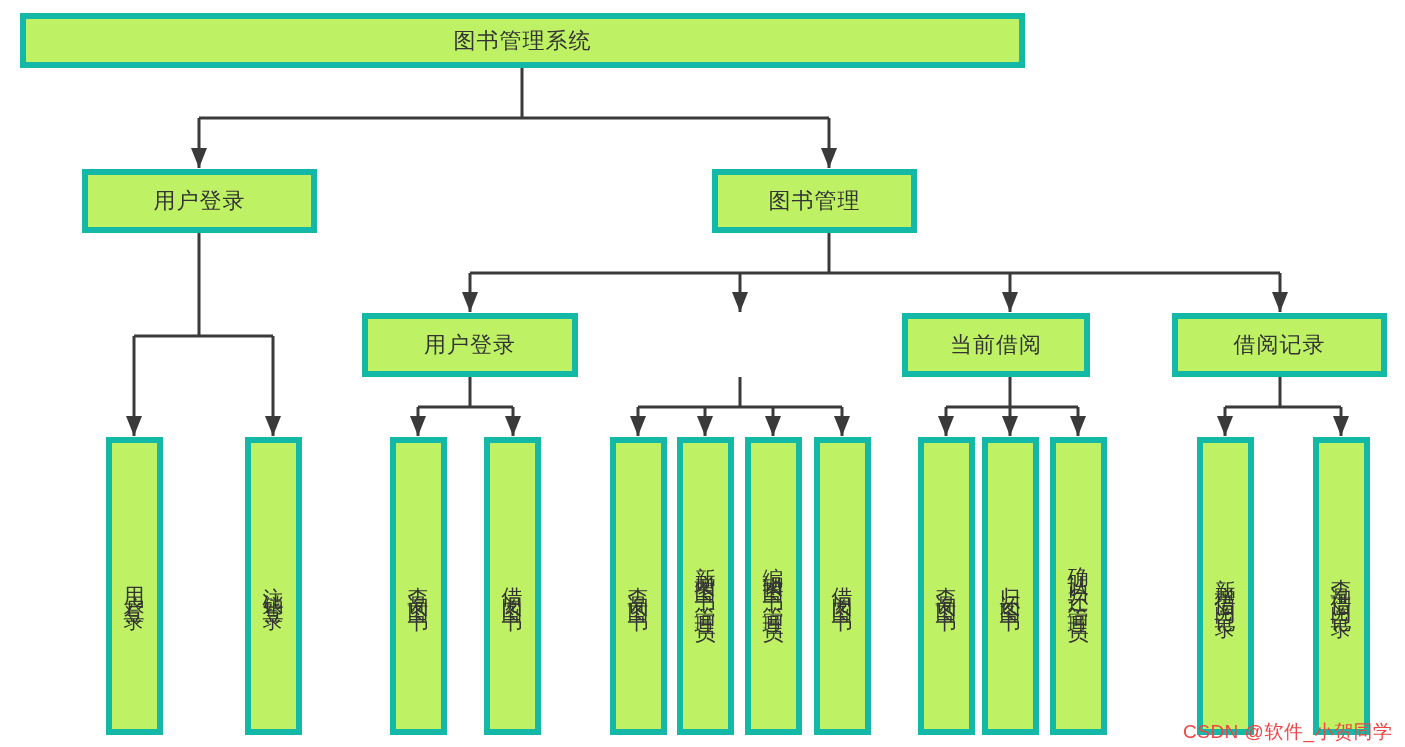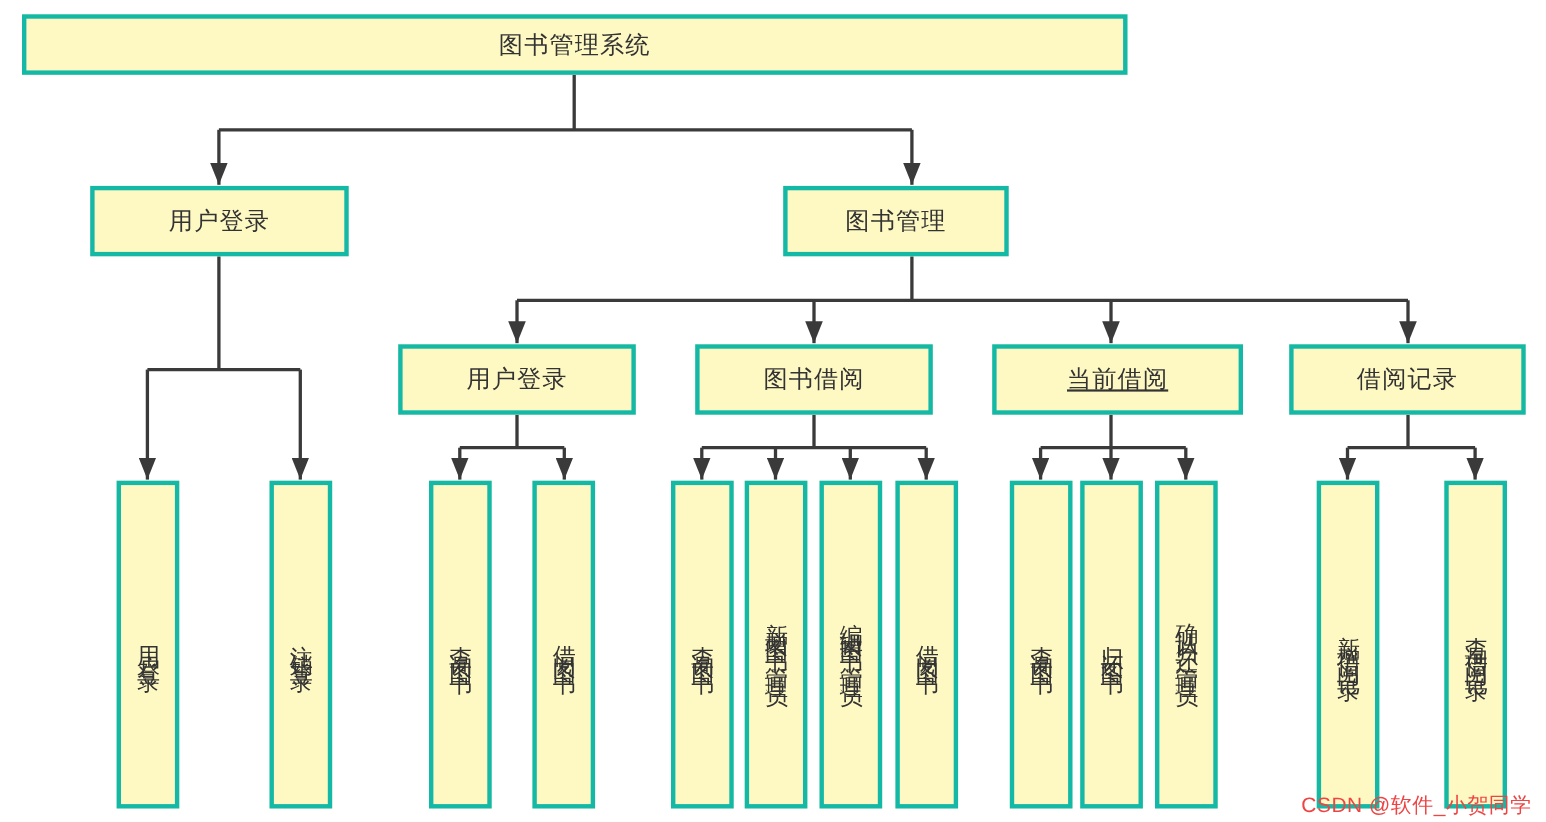--- a/index.html
+++ b/index.html
@@ -18,22 +18,22 @@
   .connectors {
     position: absolute;
     left: 0;
     top: 0;
     z-index: 0;
     pointer-events: none;
   }
   .node {
     position: absolute;
     box-sizing: border-box;
-    border: 4px solid #14b8a6;
-    background: #fef9c3;
+    border: 6px solid #14b8a6;
+    background: #bef264;
     display: flex;
     align-items: center;
     justify-content: center;
     font-size: 22px;
     color: #333333;
     z-index: 1;
     text-align: center;
     letter-spacing: 1px;
   }
   .vnode {
@@ -93,22 +93,21 @@
     <line x1="1225" y1="407" x2="1225" y2="436" stroke="#3a3a3a" stroke-width="3" marker-end="url(#ah)"></line>
     <line x1="1341" y1="407" x2="1341" y2="436" stroke="#3a3a3a" stroke-width="3" marker-end="url(#ah)"></line>
   </svg>
 
   <div class="node" style="left:20px; top:13px; width:1005px; height:55px;">图书管理系统</div>
 
   <div class="node" style="left:82px; top:169px; width:235px; height:64px;">用户登录</div>
   <div class="node" style="left:712px; top:169px; width:205px; height:64px;">图书管理</div>
 
   <div class="node" style="left:362px; top:313px; width:216px; height:64px;">用户登录</div>
-  <div class="node" style="left:632px; top:313px; width:216px; height:64px;">图书借阅</div>
-  <div class="node" style="left:902px; top:313px; width:228px; height:64px;text-decoration:underline;">当前借阅</div>
+  <div class="node" style="left:902px; top:313px; width:188px; height:64px;">当前借阅</div>
   <div class="node" style="left:1172px; top:313px; width:215px; height:64px;">借阅记录</div>
 
   <div class="node vnode" style="left:106px; top:437px; width:57px; height:298px;">用户登录</div>
   <div class="node vnode" style="left:245px; top:437px; width:57px; height:298px;">注销登录</div>
 
   <div class="node vnode" style="left:390px; top:437px; width:57px; height:298px;">查询图书</div>
   <div class="node vnode" style="left:484px; top:437px; width:57px; height:298px;">借阅图书</div>
 
   <div class="node vnode" style="left:610px; top:437px; width:57px; height:298px;">查询图书</div>
   <div class="node vnode" style="left:677px; top:437px; width:57px; height:298px;">新增图书（管理员）</div>

